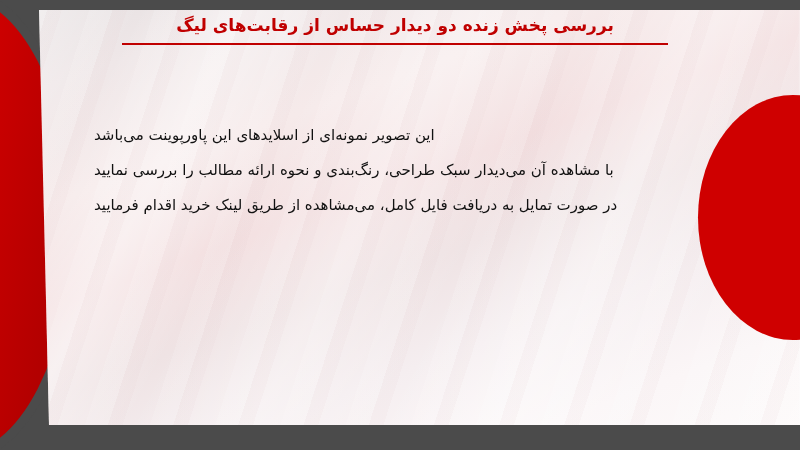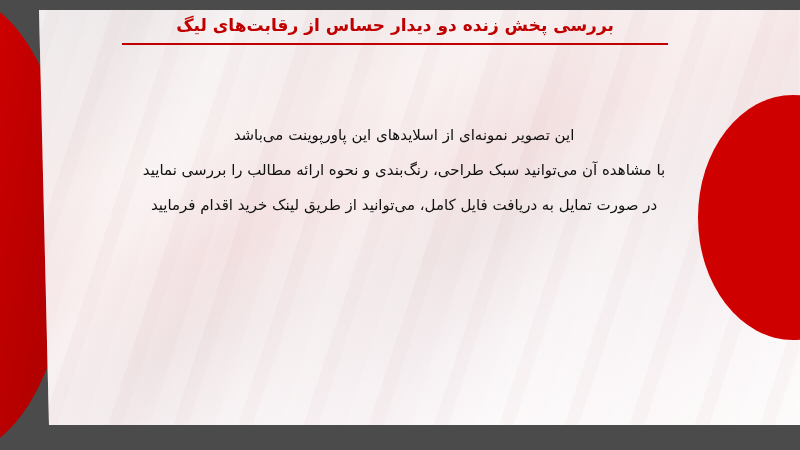--- a/index.html
+++ b/index.html
@@ -136,21 +136,21 @@
     margin: 4px 22px 0 22px;
     height: 0;
     border-top: 2px solid #c00000;
   }
 
   .body-block {
     position: absolute;
     top: 118px;
     right: 86px;
     width: 620px;
-    text-align: center;
+    text-align: left;
   }
   .body-line {
     color: #111111;
     font-size: 15px;
     line-height: 35px;
     white-space: nowrap;
   }
 
   
 </style>
@@ -184,18 +184,18 @@
 
   <div class="content">
 
     <div class="title-block">
       <div class="title-line">بررسی پخش زنده دو دیدار حساس از رقابت‌های لیگ</div>
       <div class="title-rule"></div>
     </div>
 
     <div class="body-block">
       <div class="body-line">این تصویر نمونه‌ای از اسلایدهای این پاورپوینت می‌باشد</div>
-      <div class="body-line">با مشاهده آن می‌توانید سبک طراحی، رنگ‌بندی و نحوه ارائه مطالب را بررسی نمایید</div>
-      <div class="body-line">در صورت تمایل به دریافت فایل کامل، می‌توانید از طریق لینک خرید اقدام فرمایید</div>
+      <div class="body-line">با مشاهده آن می‌دیدار سبک طراحی، رنگ‌بندی و نحوه ارائه مطالب را بررسی نمایید</div>
+      <div class="body-line">در صورت تمایل به دریافت فایل کامل، می‌مشاهده از طریق لینک خرید اقدام فرمایید</div>
     </div>
 
   </div>
 </div>
 
 </body></html>

